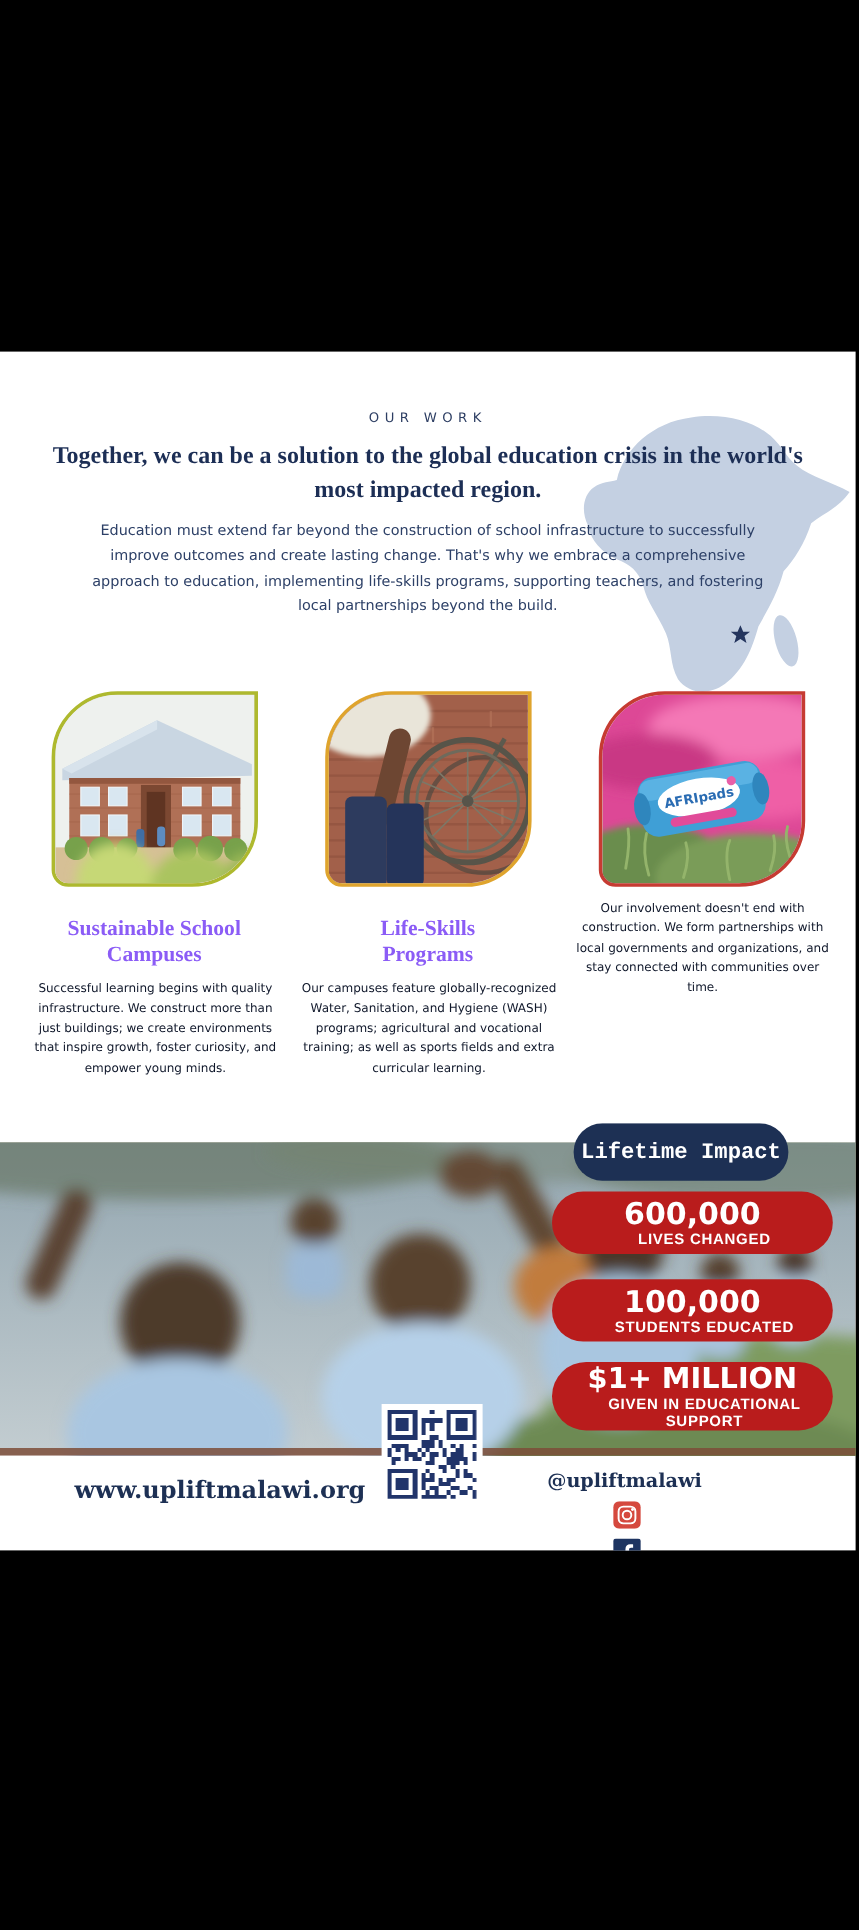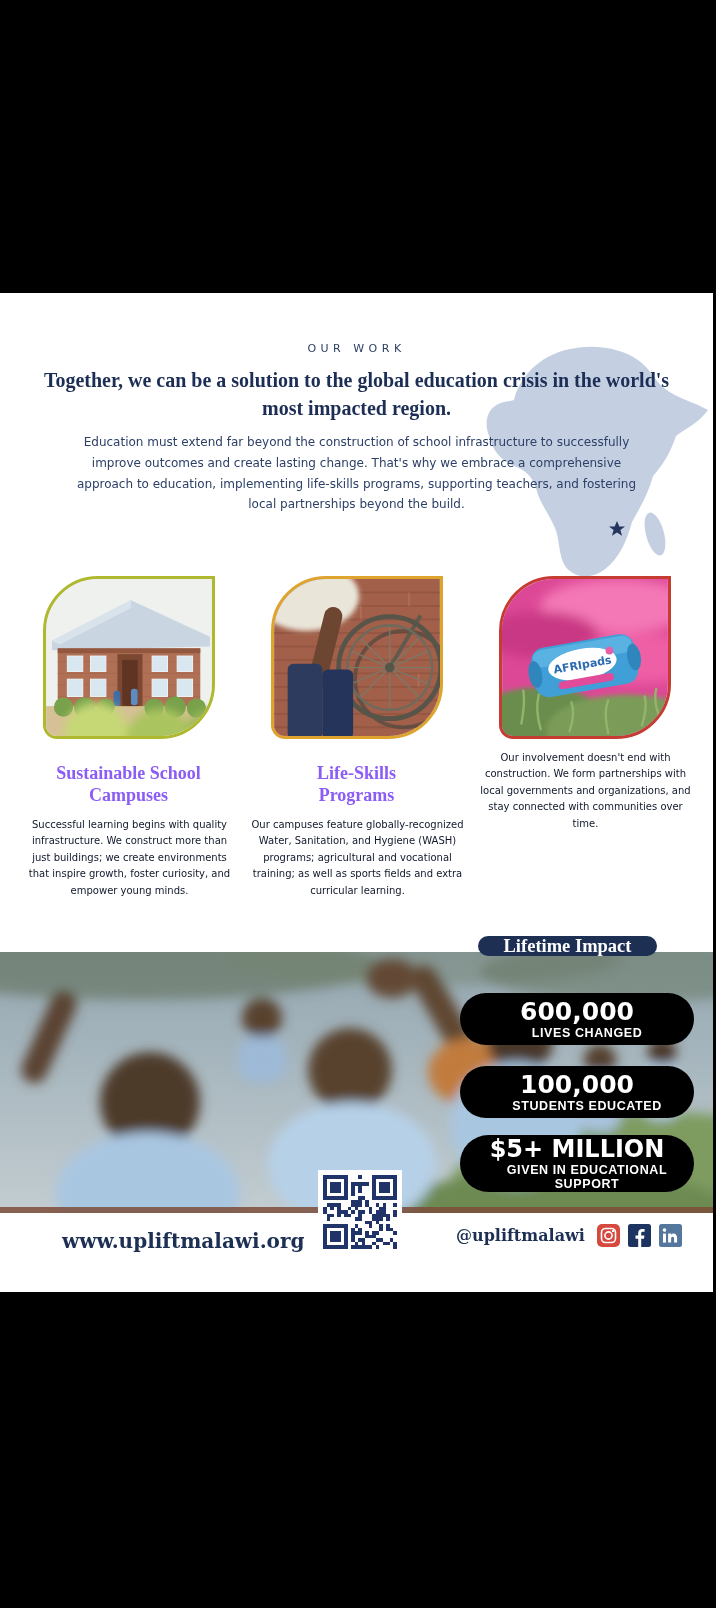--- a/index.html
+++ b/index.html
@@ -45,32 +45,32 @@
   .program h3{
     margin:24px 0 0;font-family:"Liberation Serif",serif;font-weight:700;
     font-size:18px;line-height:21.5px;color:#8b5cf6;
   }
   .program h3 span{display:block;}
   .program p{
     margin:11px auto 0;width:216px;font-size:10px;line-height:16.4px;color:#0f172a;
   }
 
   .impact-pill{
-    position:absolute;left:478px;top:643px;width:179px;height:20px;
+    position:absolute;left:478px;top:643px;width:179px;height:48px;
     background:#1d3054;border-radius:999px;color:#fff;
-    font-family:Liberation Serif, serif;font-weight:700;font-size:18.5px;
+    font-family:Liberation Mono, monospace;font-weight:700;font-size:18.5px;
     display:flex;align-items:center;justify-content:center;z-index:3;
   }
   .photo-band{
     position:absolute;left:0;top:659px;width:713px;height:261px;z-index:1;overflow:hidden;
   }
   .photo-band svg{display:block;width:100%;height:100%;}
 
   .stat{
-    position:absolute;left:460px;width:234px;background:#000000;border-radius:30px;
+    position:absolute;left:460px;width:234px;background:#b91c1c;border-radius:30px;
     color:#fff;text-align:center;z-index:3;
     display:flex;flex-direction:column;justify-content:center;gap:1px;
   }
   .stat .value{font-family:"DejaVu Sans",sans-serif;font-weight:700;font-size:25px;line-height:26px;}
   .stat .label{font-family:"Liberation Sans",sans-serif;font-weight:700;font-size:12.5px;letter-spacing:.6px;line-height:14px;margin-left:20px;}
   #stat-0{top:700px;height:52px;}
   #stat-1{top:773px;height:52px;}
   #stat-2{top:842px;height:57px;}
   #stat-2 .value{font-size:24px;}
 
@@ -78,21 +78,21 @@
     position:absolute;left:318px;top:877px;width:84px;height:84px;
     background:#fff;padding:5px;box-sizing:border-box;z-index:3;
   }
   .qr svg{display:block;width:100%;height:100%;}
 
   .website{
     position:absolute;left:62px;top:936px;width:182px;text-align:center;
     font-family:"DejaVu Serif",serif;font-weight:700;font-size:20px;color:#1d3054;z-index:2;
   }
   .social-row{
-    position:absolute;left:456px;top:931px;display:flex;align-items:center;gap:8px;z-index:2;
+    position:absolute;left:456px;top:931px;display:flex;align-items:center;gap:8px;z-index:2;flex-direction:column;
   }
   .handle{font-family:"DejaVu Serif",serif;font-weight:700;font-size:16px;color:#1d3054;margin-right:4px;}
   .icon{width:23px;height:23px;display:block;}
 </style>
 </head>
 <body>
 
 <div class="flyer">
 
   <svg class="africa" viewBox="0 0 238 250" aria-hidden="true">
@@ -307,21 +307,21 @@
 
   <div class="stat" id="stat-0">
     <div class="value">600,000</div>
     <div class="label">LIVES CHANGED</div>
   </div>
   <div class="stat" id="stat-1">
     <div class="value">100,000</div>
     <div class="label">STUDENTS EDUCATED</div>
   </div>
   <div class="stat" id="stat-2">
-    <div class="value">$5+ MILLION</div>
+    <div class="value">$1+ MILLION</div>
     <div class="label">GIVEN IN EDUCATIONAL SUPPORT</div>
   </div>
 
   <div class="qr">
     <svg id="qr-svg" viewBox="0 0 21 21" shape-rendering="crispEdges" aria-hidden="true">
         <rect x="10" y="0" width="1" height="1" fill="#21346a"></rect>
         <rect x="8" y="2" width="1" height="1" fill="#21346a"></rect>
         <rect x="9" y="2" width="1" height="1" fill="#21346a"></rect>
         <rect x="10" y="2" width="1" height="1" fill="#21346a"></rect>
         <rect x="11" y="2" width="1" height="1" fill="#21346a"></rect>

